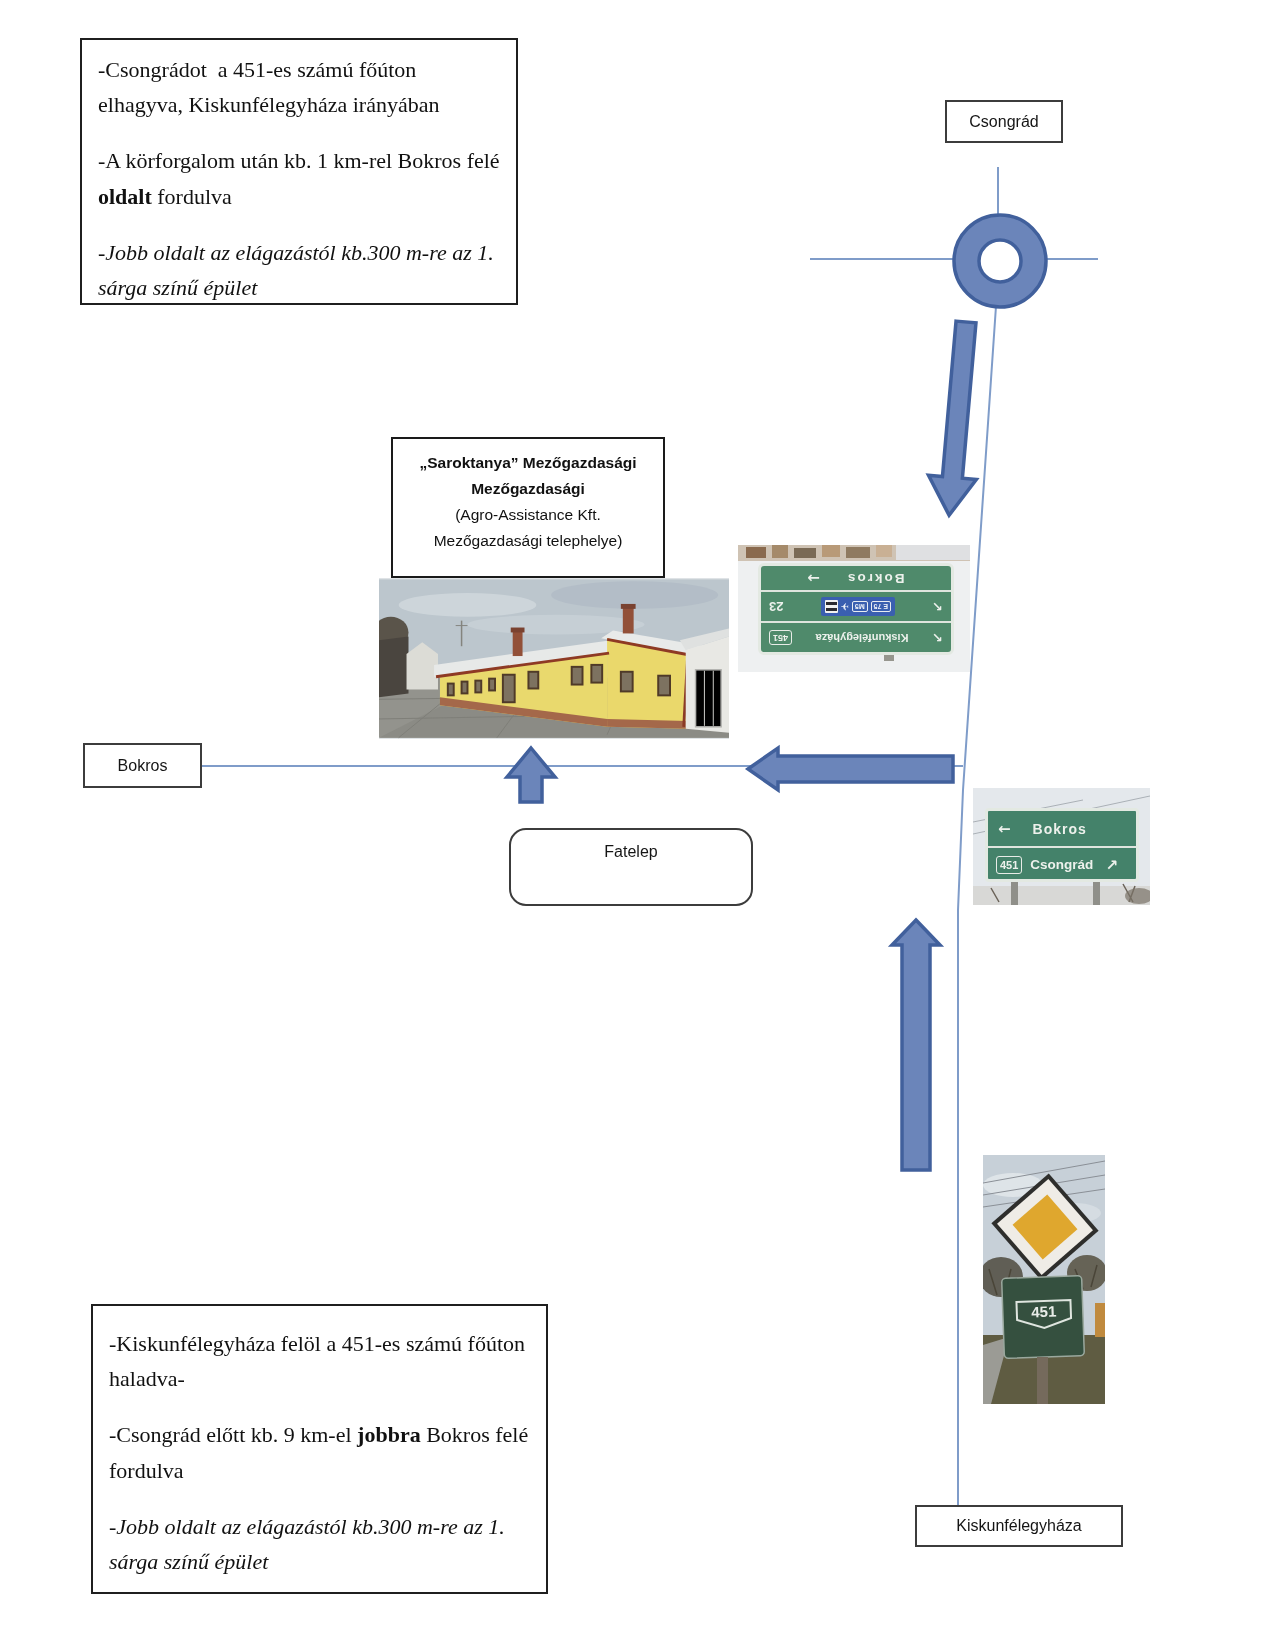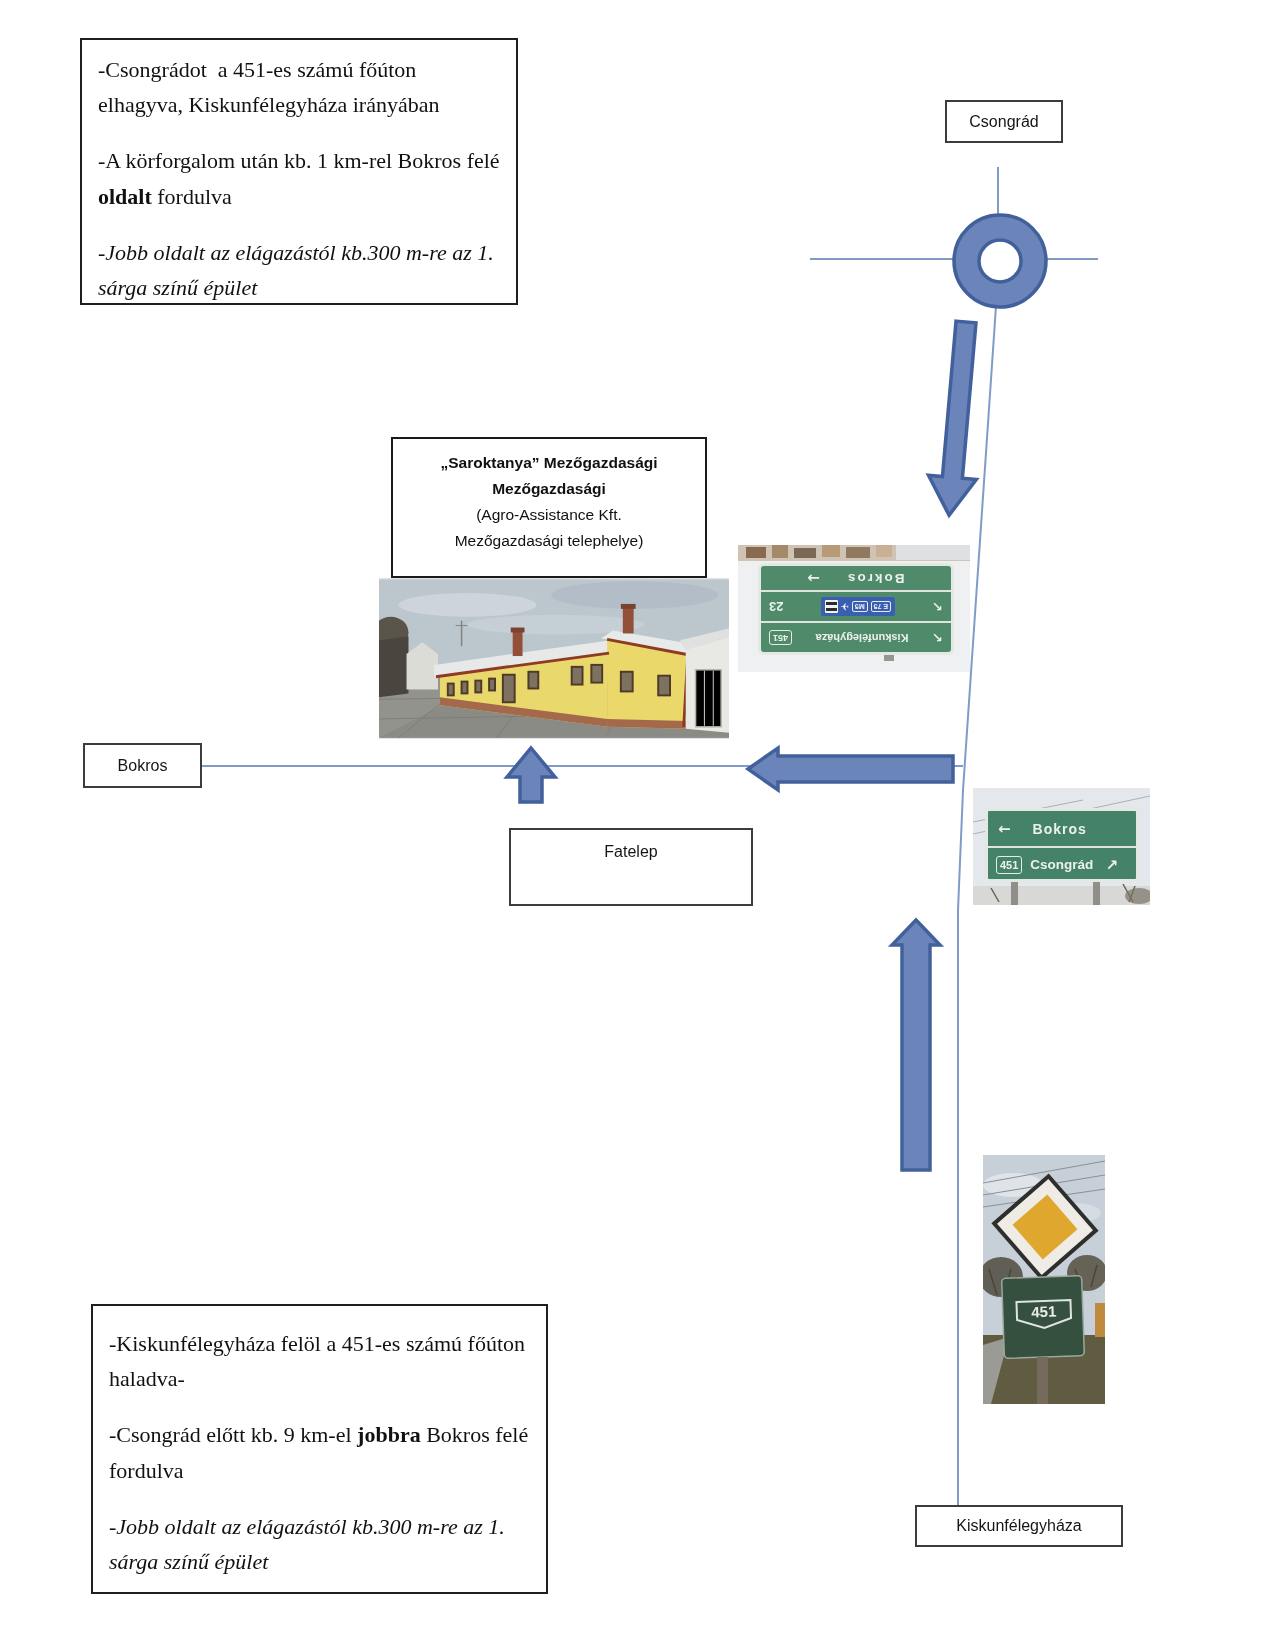--- a/index.html
+++ b/index.html
@@ -9,21 +9,21 @@
   
   .tbox{border:2px solid #1f1f1f;background:#fff;box-sizing:border-box;
         font-family:"Liberation Serif",serif;font-size:22px;line-height:1.6;color:#111;
         padding:12px 16px 8px 16px;overflow:hidden;}
   .tbox p{margin:0 0 21px 0;white-space:pre-wrap;}
   .tbox p:last-child{margin-bottom:0;font-style:italic;}
   
   .lbox{border:2px solid #3c3c3c;background:#fff;box-sizing:border-box;
         display:flex;align-items:center;justify-content:center;
         font-size:16px;color:#151515;}
-  .lbox.top-al{align-items:flex-start;padding-top:13px;}
+  .lbox.top-al{align-items:flex-start;padding-top:13px;border-radius:17px;}
   
   #venue-box{border:2px solid #1a1a1a;background:#fff;box-sizing:border-box;text-align:center;
              font-size:15.5px;line-height:26px;padding-top:11px;color:#111;}
   #venue-box .b{font-weight:bold;}
   
   .photo{overflow:hidden;background:#dfe3e6;}
   .photo svg{display:block;}
   
   .gsign{position:absolute;box-sizing:border-box;background:#4f8a6b;border:3px solid #e3e9e2;
          border-radius:6px;overflow:hidden;}
@@ -68,21 +68,21 @@
   <div class="abs tbox" style="left:80px;top:38px;width:438px;height:267px;">
     <p>-Csongrádot  a 451-es számú főúton elhagyva, Kiskunfélegyháza irányában</p>
     <p><span>-A körforgalom után kb. 1 km-rel Bokros felé </span><b>oldalt</b><span> fordulva</span></p>
     <p>-Jobb oldalt az elágazástól kb.300 m-re az 1. sárga színű épület</p>
   </div>
 
   <div class="abs lbox" style="left:945px;top:100px;width:118px;height:43px;">
     <span>Csongrád</span>
   </div>
 
-  <div id="venue-box" class="abs" style="left:391px;top:437px;width:316px;height:141px;">
+  <div id="venue-box" class="abs" style="left:391px;top:437px;width:274px;height:141px;">
     <div class="b">„Saroktanya” Mezőgazdasági</div>
     <div class="b">Mezőgazdasági</div>
     <div>(Agro-Assistance Kft.</div>
     <div>Mezőgazdasági telephelye)</div>
   </div>
 
   <div class="abs photo" style="left:379px;top:578px;width:350px;height:161px;">
     <svg width="350" height="161" viewBox="0 0 356 161">
       <rect x="0" y="0" width="356" height="100" fill="#bcc6cd"></rect>
       <ellipse cx="90" cy="26" rx="70" ry="12" fill="#cdd5da"></ellipse>

